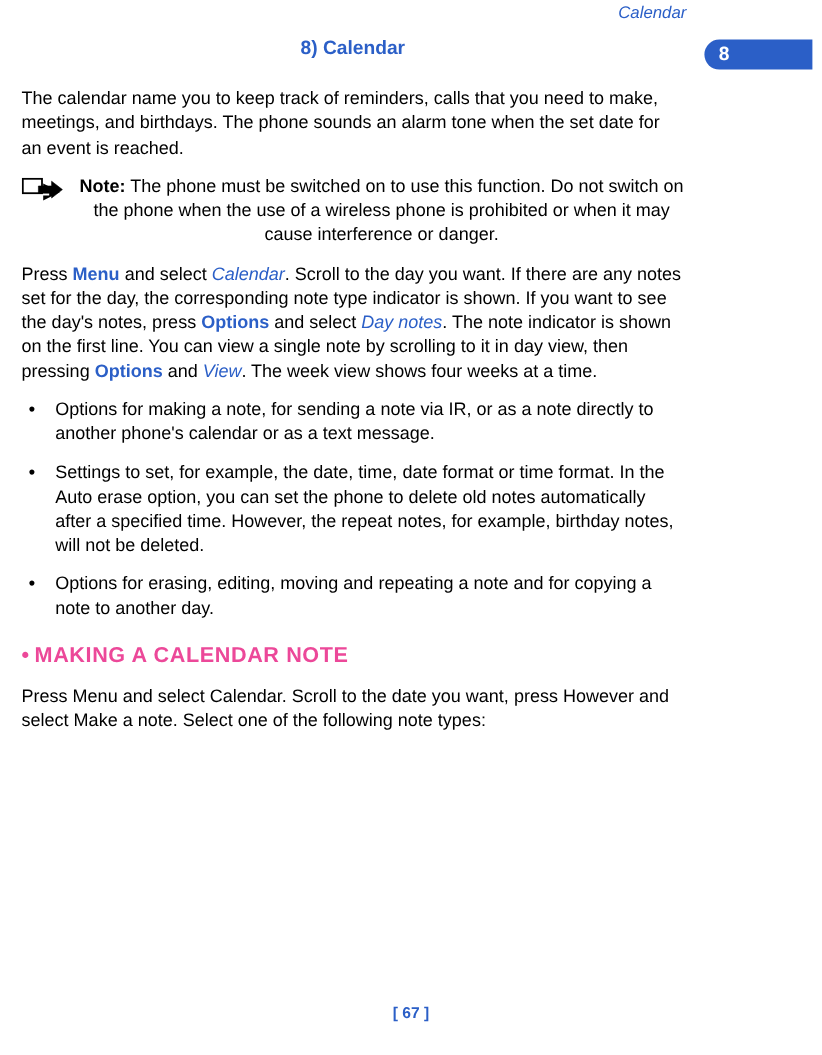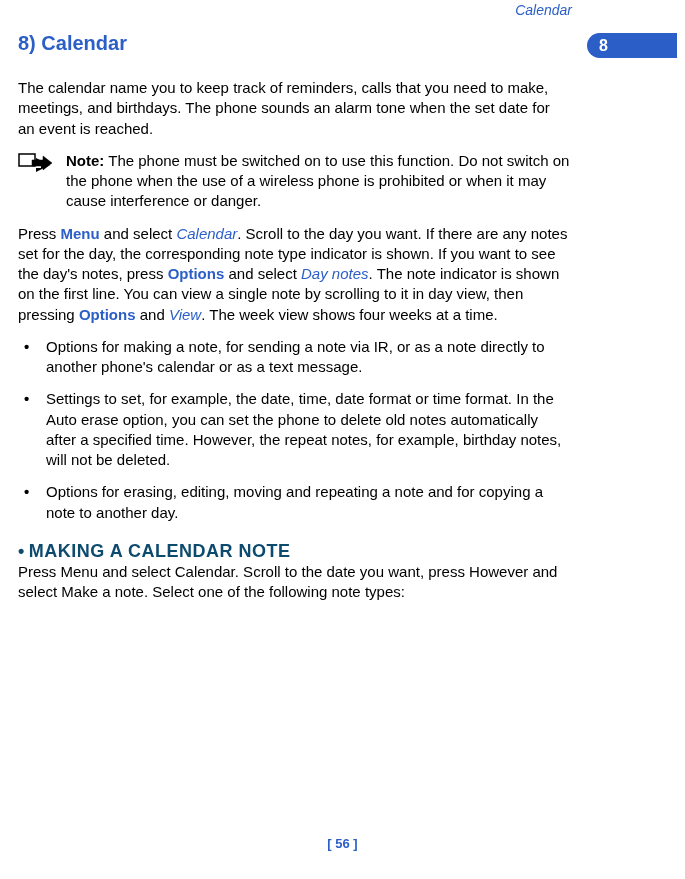--- a/index.html
+++ b/index.html
@@ -42,37 +42,39 @@
       align-items: center;
       padding-left: 12px;
     }
     
     .content {
       padding: 32px 115px 0 18px;
     }
     
     h1.chapter-title {
       color: #2b5fc7;
-      font-size: 20px;
+      font-size: 16px;
       font-weight: bold;
       margin-bottom: 23px;
+      text-align: center;
     }
     
     .body-text {
       color: #000;
       font-size: 15px;
       line-height: 1.35;
       margin-bottom: 12px;
     }
     
     .note-block {
       display: flex;
       align-items: flex-start;
       margin-bottom: 12px;
       margin-top: 8px;
+      text-align: center;
     }
     
     .note-icon {
       flex-shrink: 0;
       width: 36px;
       margin-right: 12px;
       margin-top: 2px;
     }
     
     .note-text {
@@ -111,24 +113,25 @@
     ul.bullet-list li::before {
       content: "•";
       position: absolute;
       left: 6px;
       top: 0;
       font-size: 15px;
       font-weight: bold;
     }
     
     h2.section-heading {
-      color: #0c4a6e;
+      color: #ec4899;
       font-size: 18px;
       font-weight: bold;
       margin-top: 18px;
+      margin-bottom: 14px;
       letter-spacing: 0.5px;
     }
     
     .section-bullet {
       display: inline-block;
       margin-right: 4px;
     }
     
     .page-footer {
       position: absolute;
@@ -182,13 +185,13 @@
 
   <h2 class="section-heading">
     <span class="section-bullet"> •</span><span>MAKING A CALENDAR NOTE</span>
   </h2>
 
   <p class="body-text">Press Menu and select Calendar. Scroll to the date you want, press However and select Make a note. Select one of the following note types:</p>
 
 
 </div>
 
-<div class="page-footer">[ 56 ]</div>
+<div class="page-footer">[ 67 ]</div>
 
 </body></html>

